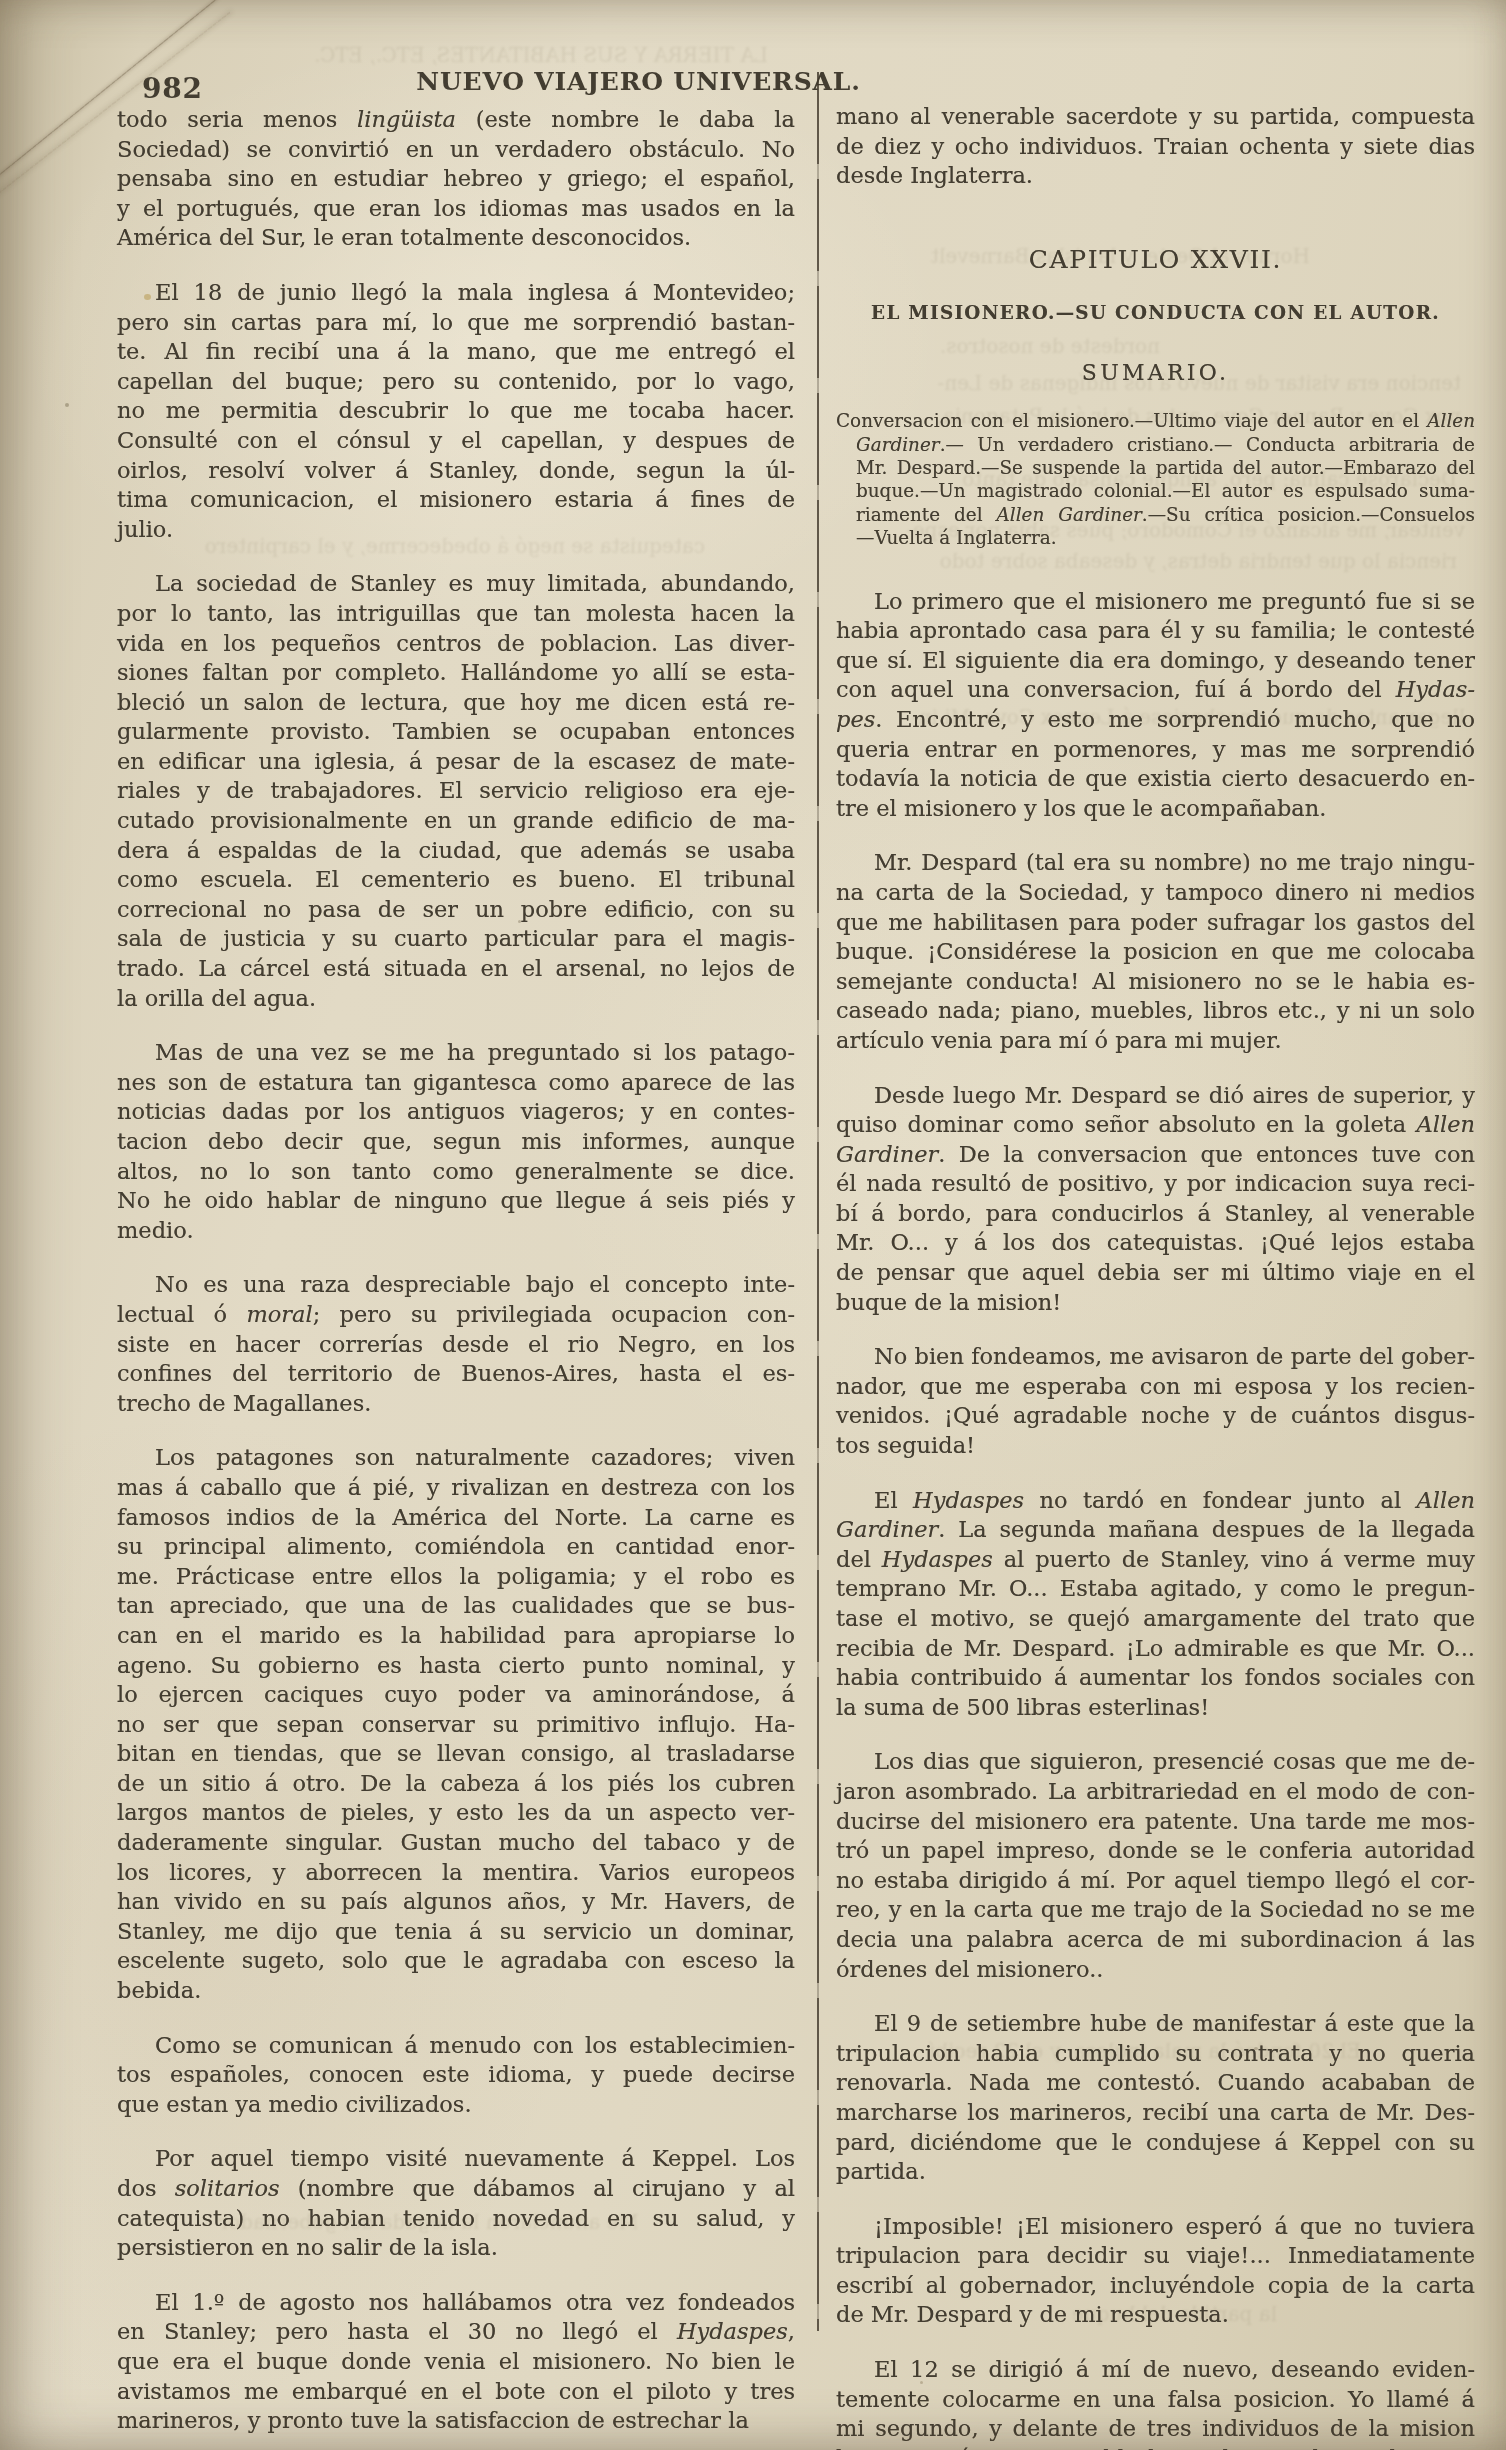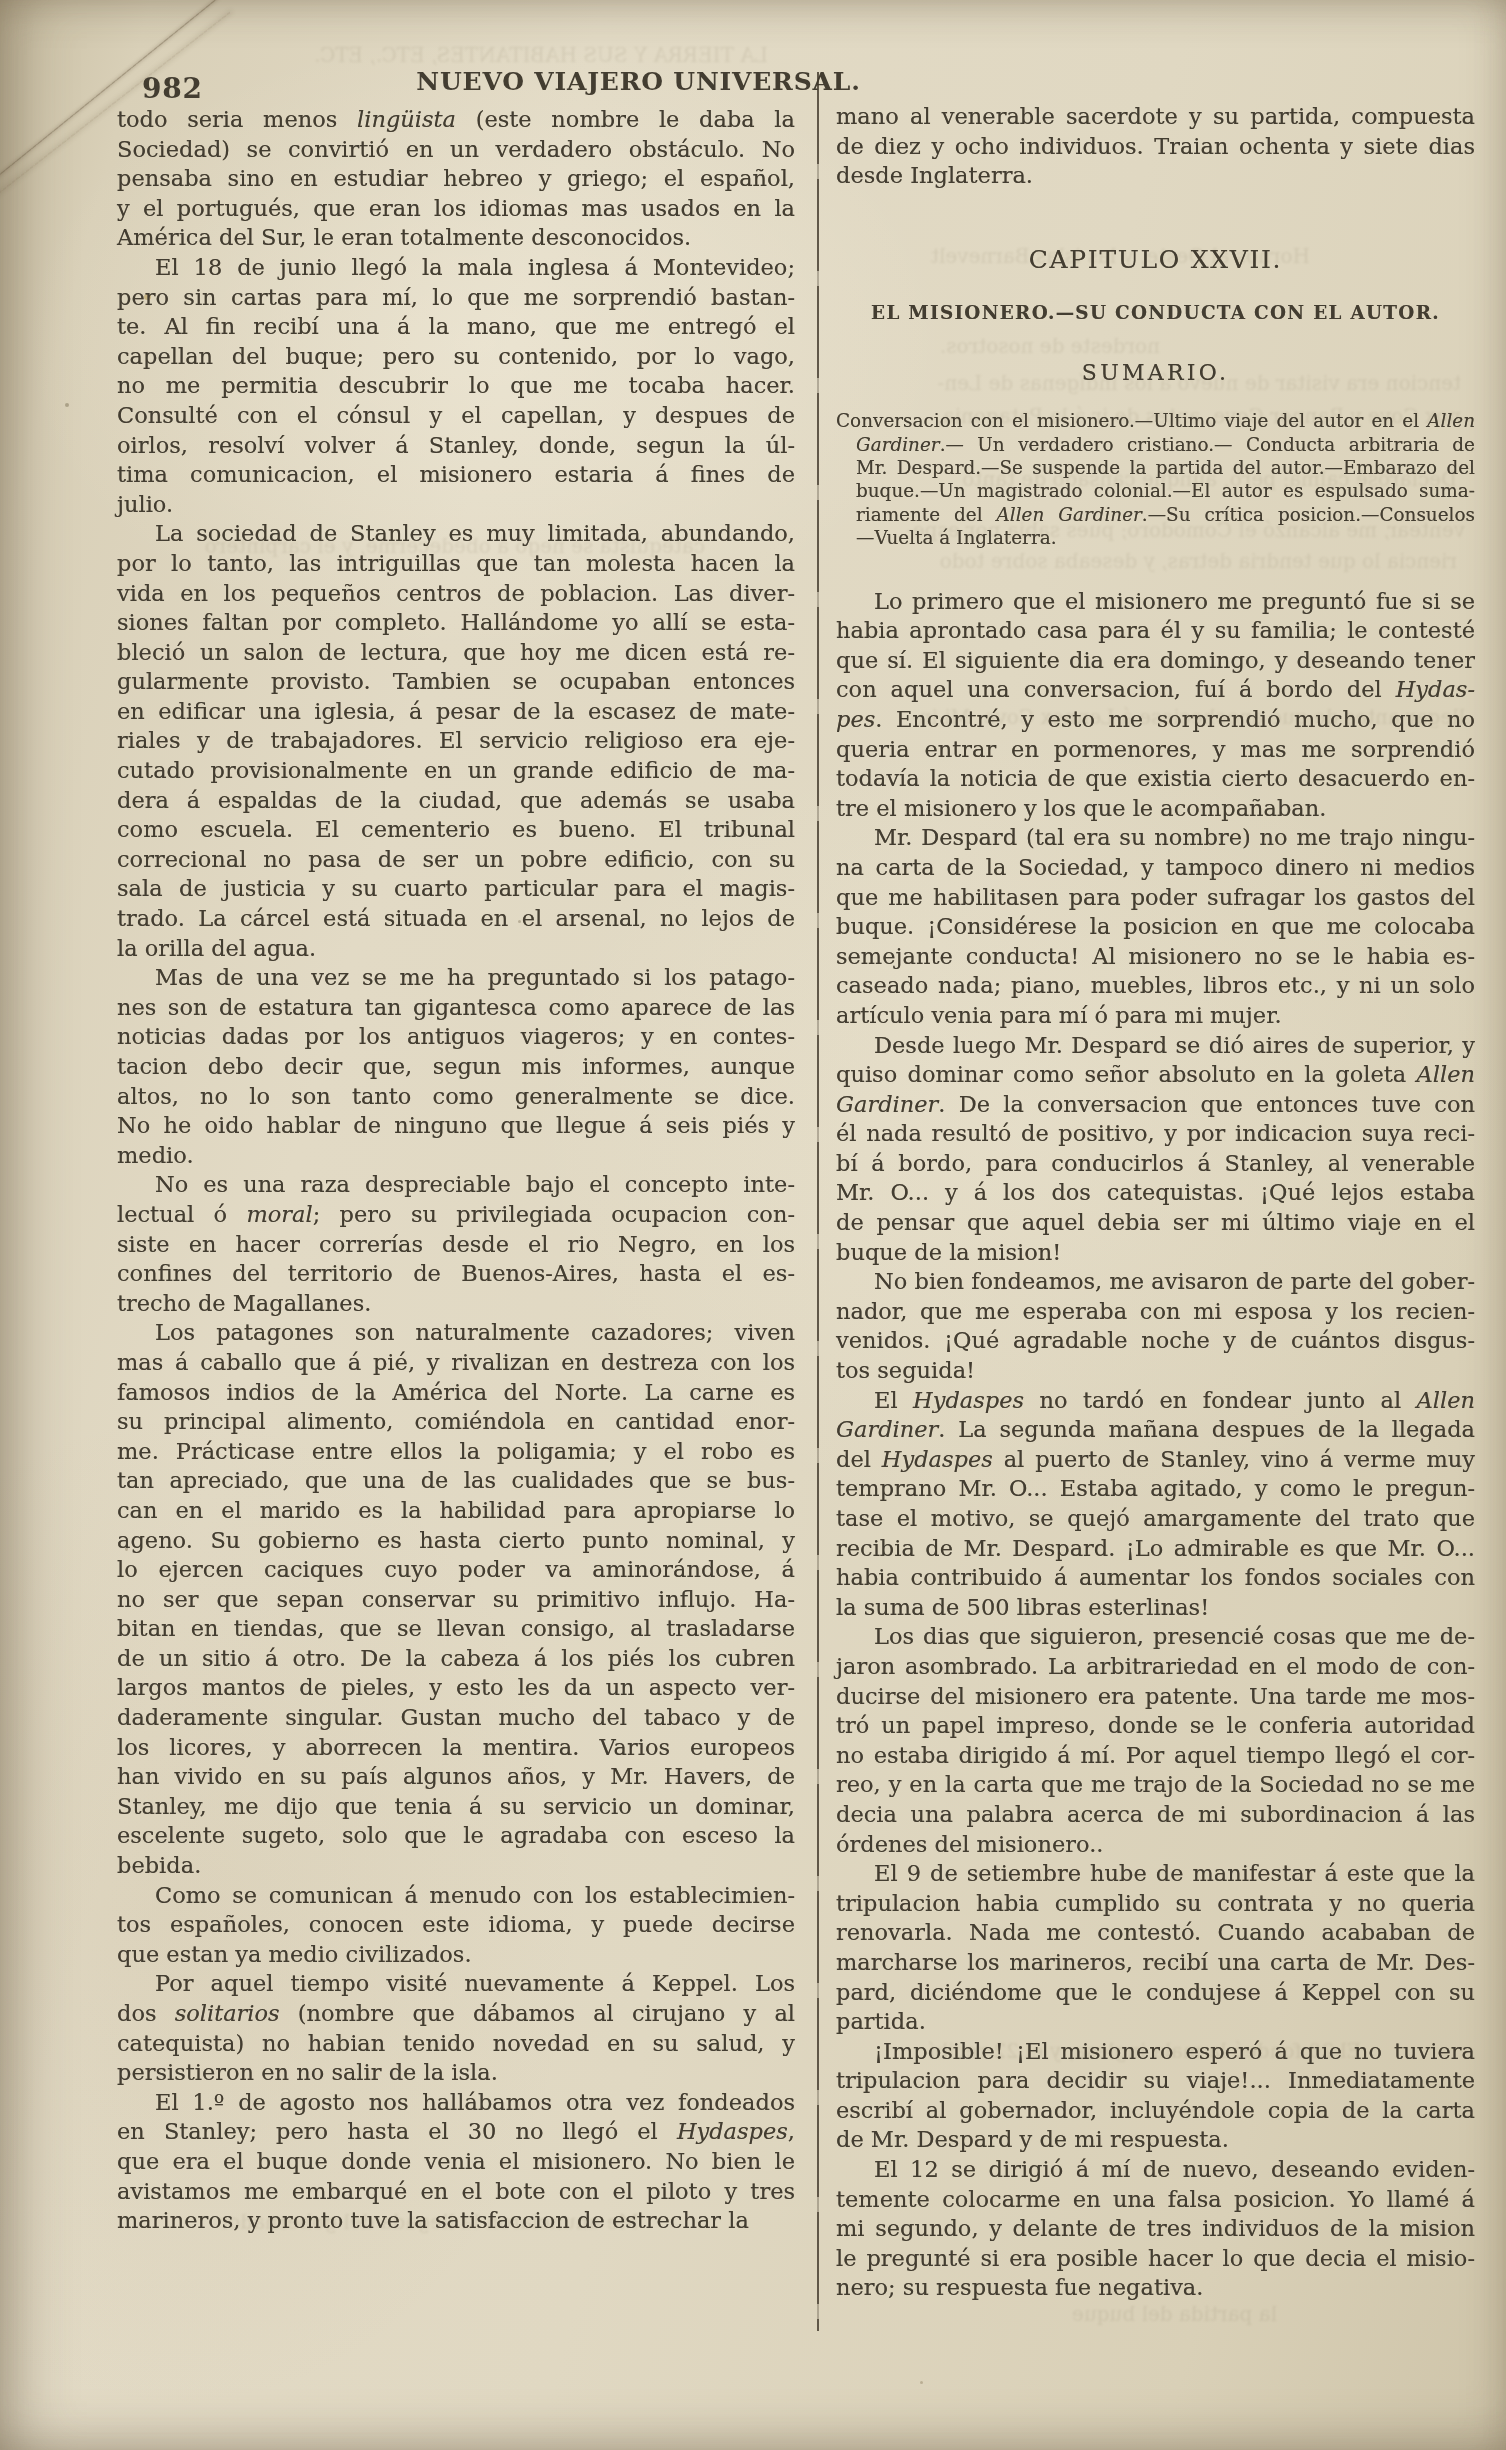--- a/index.html
+++ b/index.html
@@ -34,21 +34,21 @@
       rgba(64,55,42,0.80) 0px, rgba(64,55,42,0.80) 92px,
       rgba(64,55,42,0.30) 92px, rgba(64,55,42,0.30) 107px);}
 
   .column{position:absolute;color:var(--ink);font-size:22.5px;line-height:29.6px;}
   .col-left{left:117px;top:105px;width:678px;}
   .col-right{left:836px;top:102px;width:639px;}
 
   .tline{text-align:justify;text-align-last:justify;white-space:normal;
     text-shadow:0 0 0.5px rgba(62,52,40,0.55);}
   .tline.last{text-align-last:left;}
-  .tline.first.ind{padding-left:38px;}
+  .tline.first.ind{padding-left:38px;margin-top:25px;}
 
   .chap-h{margin:55px 0 0;font-size:25px;line-height:28px;font-weight:normal;
     letter-spacing:1.7px;text-align:center;text-shadow:0 0 0.6px rgba(62,52,40,0.6);}
   .chap-sub{margin:28px 0 0;font-size:18.4px;line-height:22px;font-weight:bold;
     letter-spacing:1.3px;text-align:center;text-shadow:0 0 0.4px rgba(62,52,40,0.5);}
   .sum-h{margin:35px 0 0;font-size:22px;line-height:27px;font-weight:normal;
     letter-spacing:3.3px;text-align:center;text-shadow:0 0 0.6px rgba(62,52,40,0.6);}
   .summary{margin-top:23.4px;font-size:18.4px;line-height:23.4px;}
   .summary .tline:not(.first){padding-left:20px;}
   .rc-body{margin-top:37px;}

